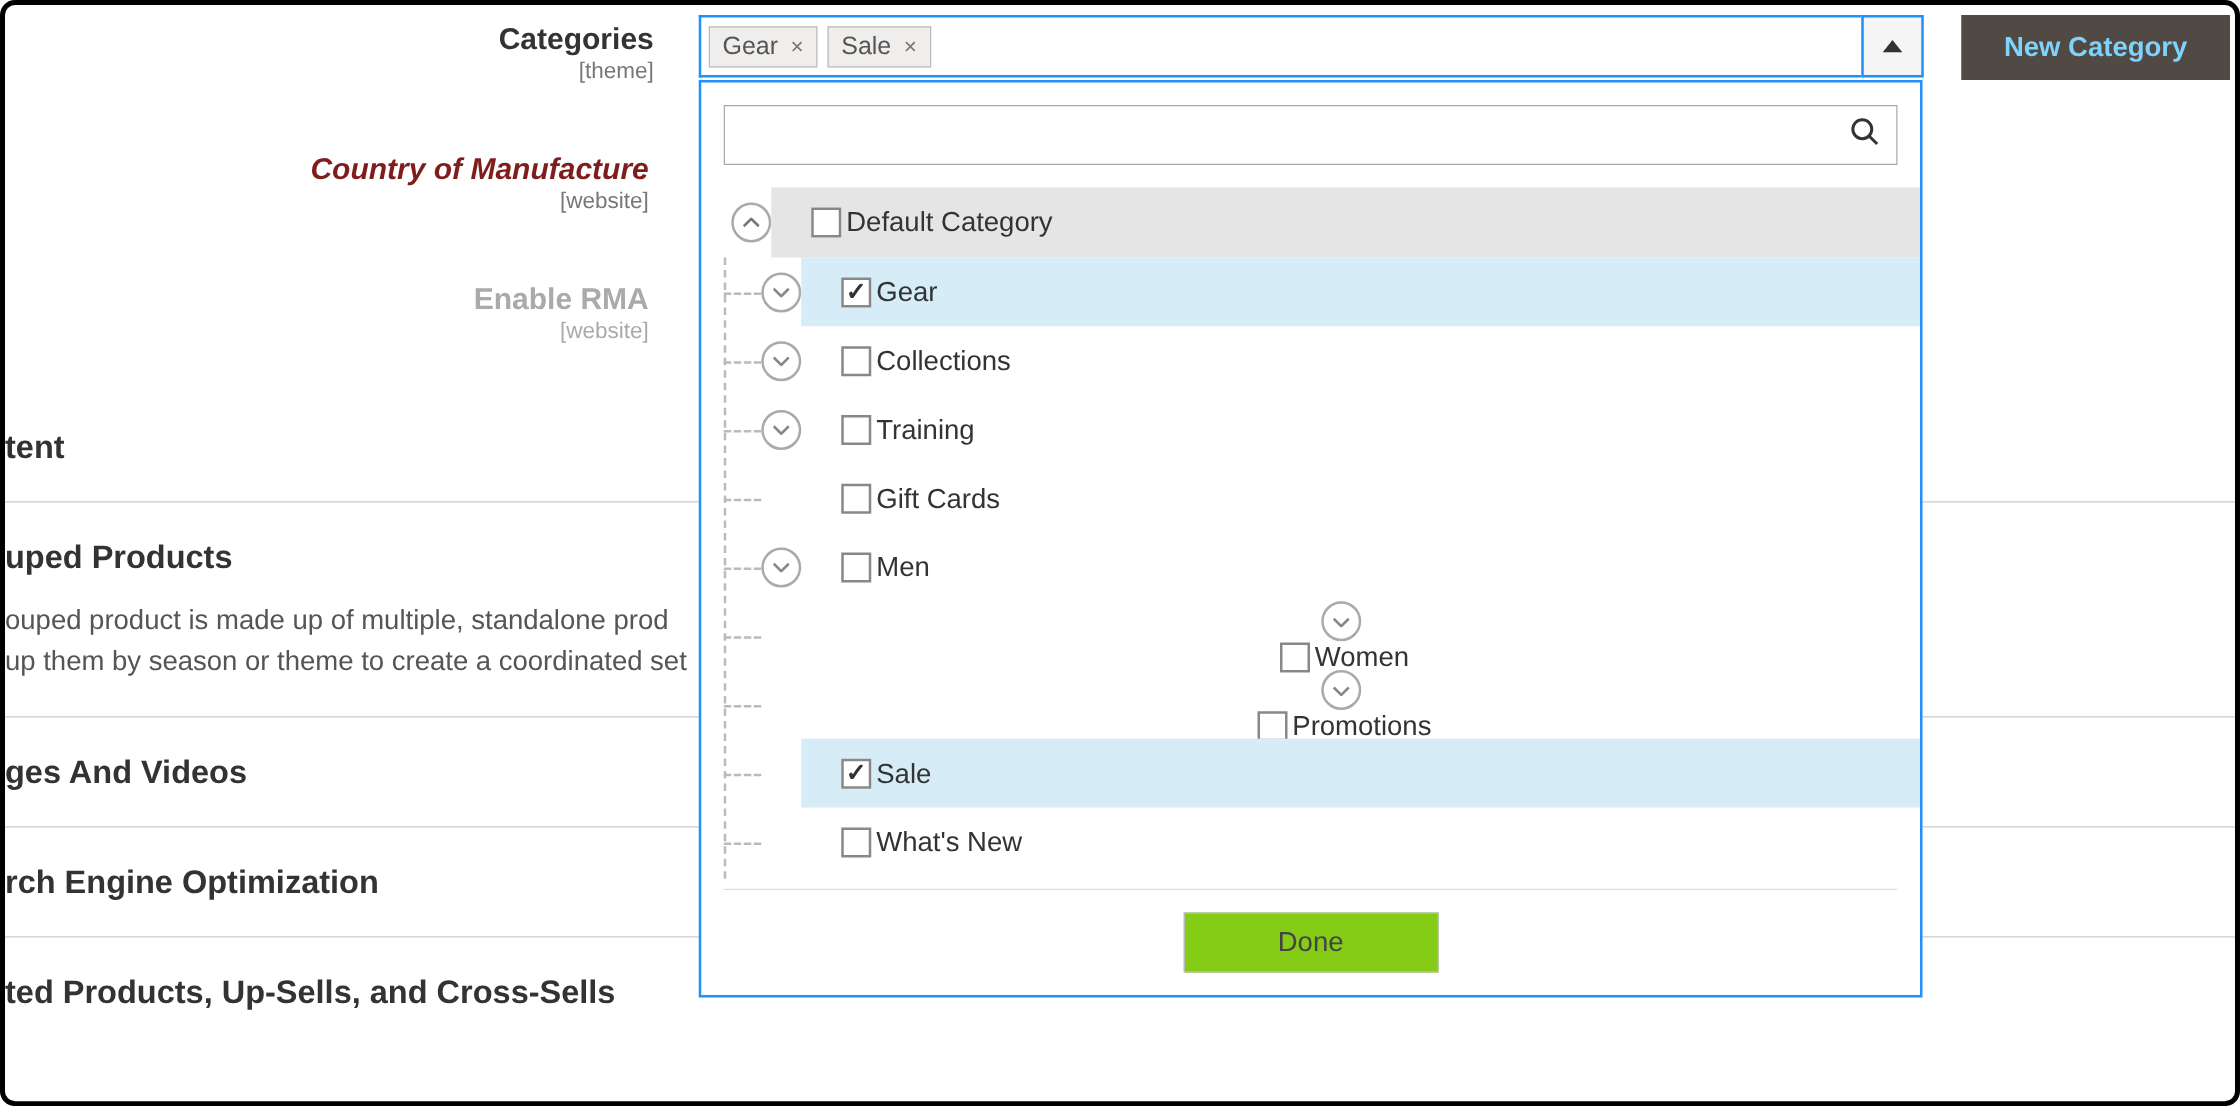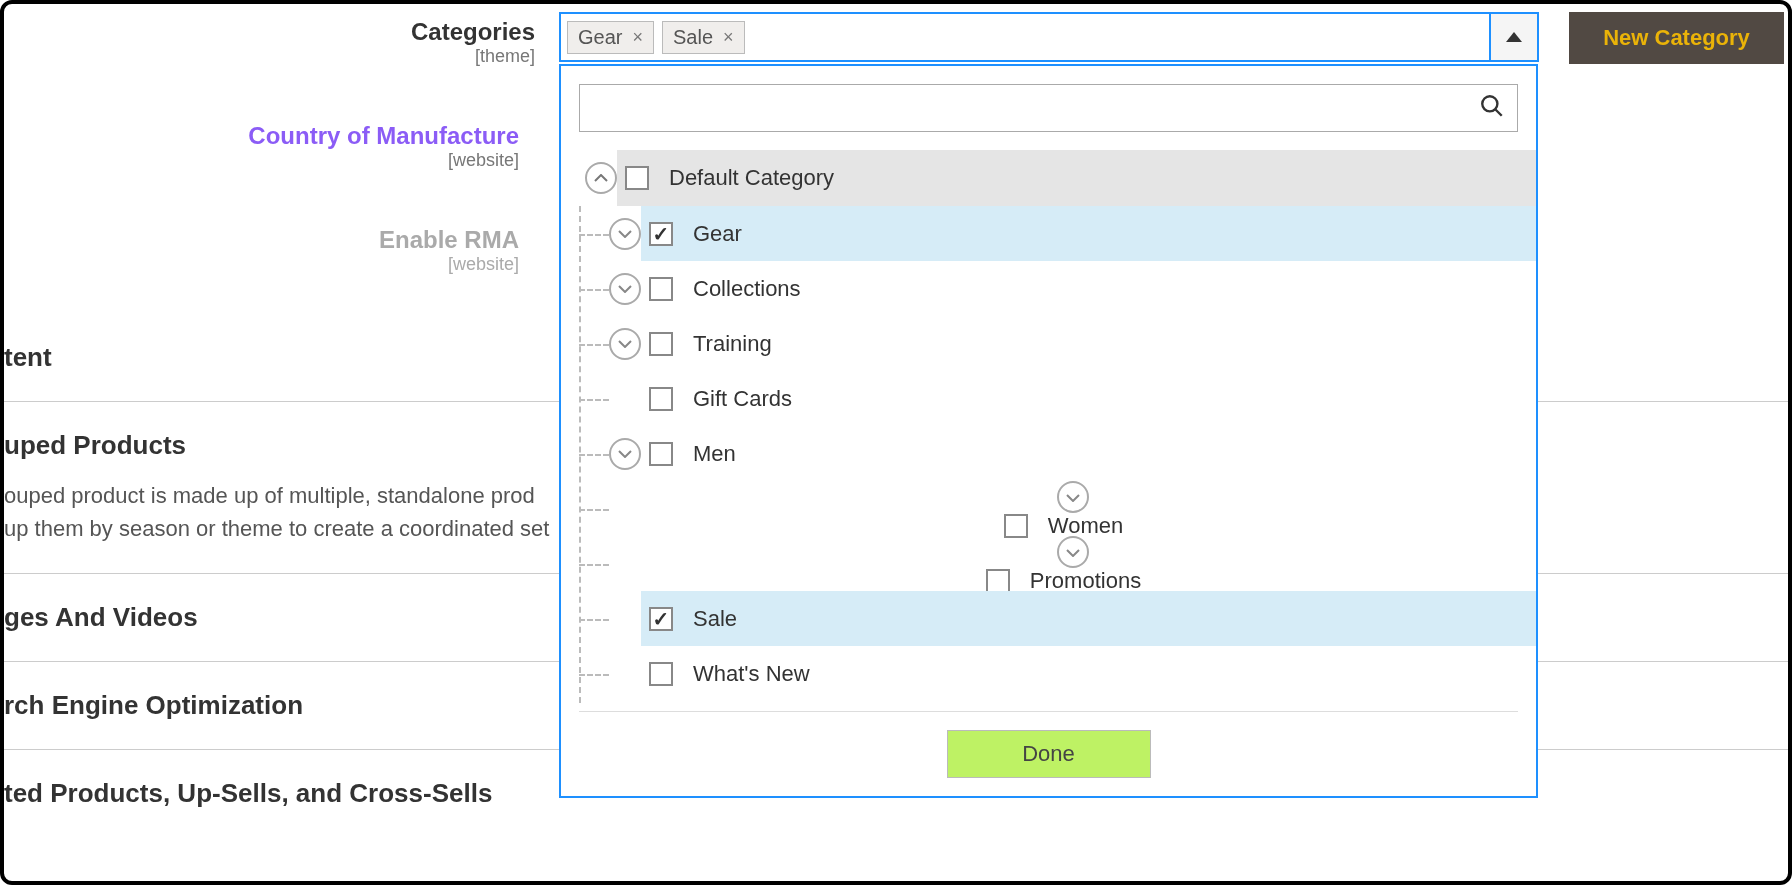--- a/index.html
+++ b/index.html
@@ -74,21 +74,21 @@
   }
   .ms-toggle svg { width: 16px; height: 10px; }
 
   .new-cat-btn {
     position: absolute;
     left: 1565px;
     top: 8px;
     width: 215px;
     height: 52px;
     background: #514943;
-    color: #eab308;
+    color: #7dd3fc;
     font-size: 22px;
     font-weight: 600;
     border: none;
     display: flex;
     align-items: center;
     justify-content: center;
     cursor: pointer;
   }
 
   
@@ -153,22 +153,22 @@
     cursor: pointer;
     flex-shrink: 0;
   }
   .expander svg { width: 14px; height: 9px; display:block; }
   .expander-spacer { width: 32px; height: 32px; flex-shrink: 0; }
   .node-body {
     flex: 1;
     display: flex;
     align-items: center;
     height: 100%;
-    padding-left: 8px;
-    gap: 20px;
+    padding-left: 32px;
+    gap: 4px;
   }
   .node-body.highlight-grey { background: #e5e5e5; }
   .node-body.highlight-blue { background: #d6ecf7; }
   .cbox {
     width: 24px;
     height: 24px;
     border: 2px solid #888;
     background: #fff;
     display: inline-flex;
     align-items: center;
@@ -193,21 +193,21 @@
   .done-row {
     border-top: 1px solid #ddd;
     margin: 10px 18px 0 18px;
     padding-top: 18px;
     display: flex;
     justify-content: center;
   }
   .done-btn {
     width: 204px;
     height: 48px;
-    background: #bef264;
+    background: #84cc16;
     border: 1px solid #bbb;
     font-size: 22px;
     color: #444;
     cursor: pointer;
   }
 
   
   .sections {
     position: absolute;
     left: 0;
@@ -230,26 +230,26 @@
     margin-top: 18px;
     line-height: 1.5;
   }
 </style>
 </head>
 <body>
 
 <div class="page">
 
   <div class="form-area">
-    <div style="position:absolute; left:0; top:14px; width:555px; text-align:right; padding-right:24px;">
+    <div style="position:absolute; left:0; top:14px; width:555px; text-align:right; padding-right:36px;">
       <span class="label-main" style="font-size:24px; font-weight:600; color:#333;">Categories</span><br>
       <span style="font-size:18px; color:#777;">[theme]</span>
     </div>
     <div style="position:absolute; left:0; top:118px; width:555px; text-align:right; padding-right:40px;">
-      <span style="font-size:24px; font-weight:600; color:#8b5cf6;">Country of Manufacture</span><br>
+      <span style="font-size:24px; font-weight:600; color:#7f1d1d;font-style:italic;">Country of Manufacture</span><br>
       <span style="font-size:18px; color:#777;">[website]</span>
     </div>
     <div style="position:absolute; left:0; top:222px; width:555px; text-align:right; padding-right:40px;">
       <span style="font-size:24px; font-weight:600; color:#aaa;">Enable RMA</span><br>
       <span style="font-size:18px; color:#aaa;">[website]</span>
     </div>
   </div>
 
   <div class="sections">
     <div style="padding:28px 0;">

